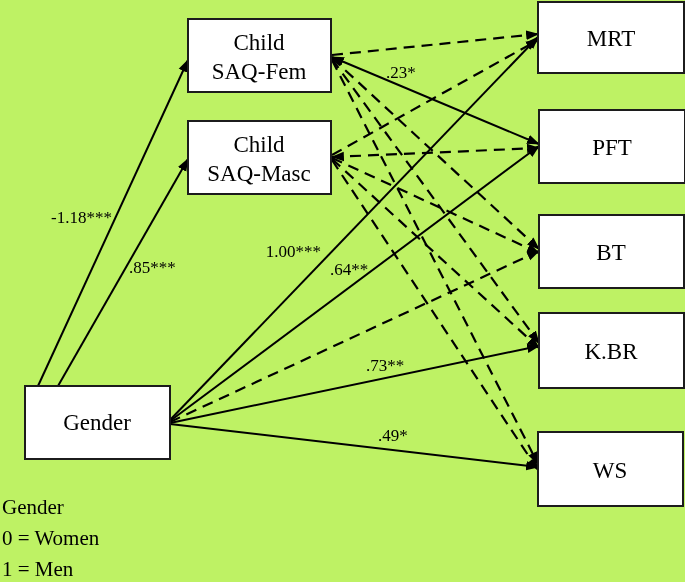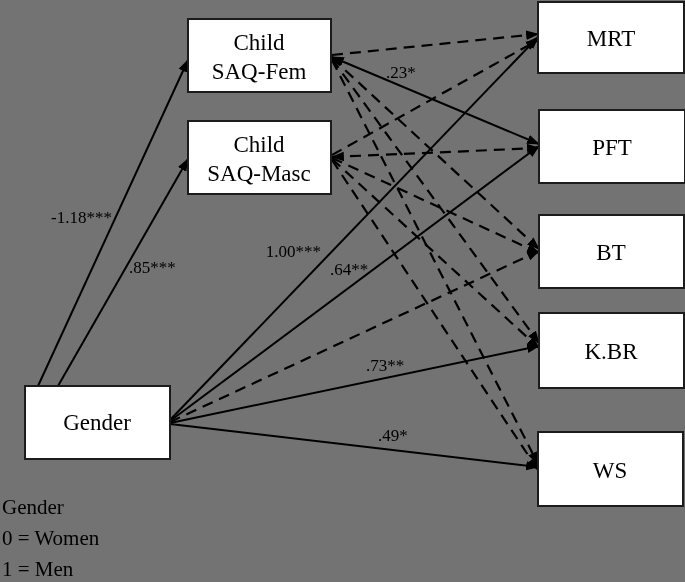--- a/index.html
+++ b/index.html
@@ -1,19 +1,19 @@
 <!DOCTYPE html>
 <html><head>
 <meta charset="utf-8">
 <style>
   html,body{margin:0;padding:0;background:#ffffff;}
   .stage{
     position:relative;
     width:685px;height:582px;
-    background:#737373;
+    background:#bef264;
     font-family:"Liberation Serif","DejaVu Serif",serif;
     overflow:hidden;
   }
   svg{position:absolute;left:0;top:0;}
   .edge{fill:none;stroke:#000000;stroke-width:2;}
   .edge.dashed{stroke-dasharray:11 7;stroke-width:2.2;}
   .node-rect{fill:#ffffff;stroke:#1c1c1c;stroke-width:2;}
   .node-text{fill:#000000;font-size:23px;text-anchor:middle;}
   .edge-label{fill:#000000;font-size:17px;}
   .legend-text{fill:#000000;font-size:21px;}

